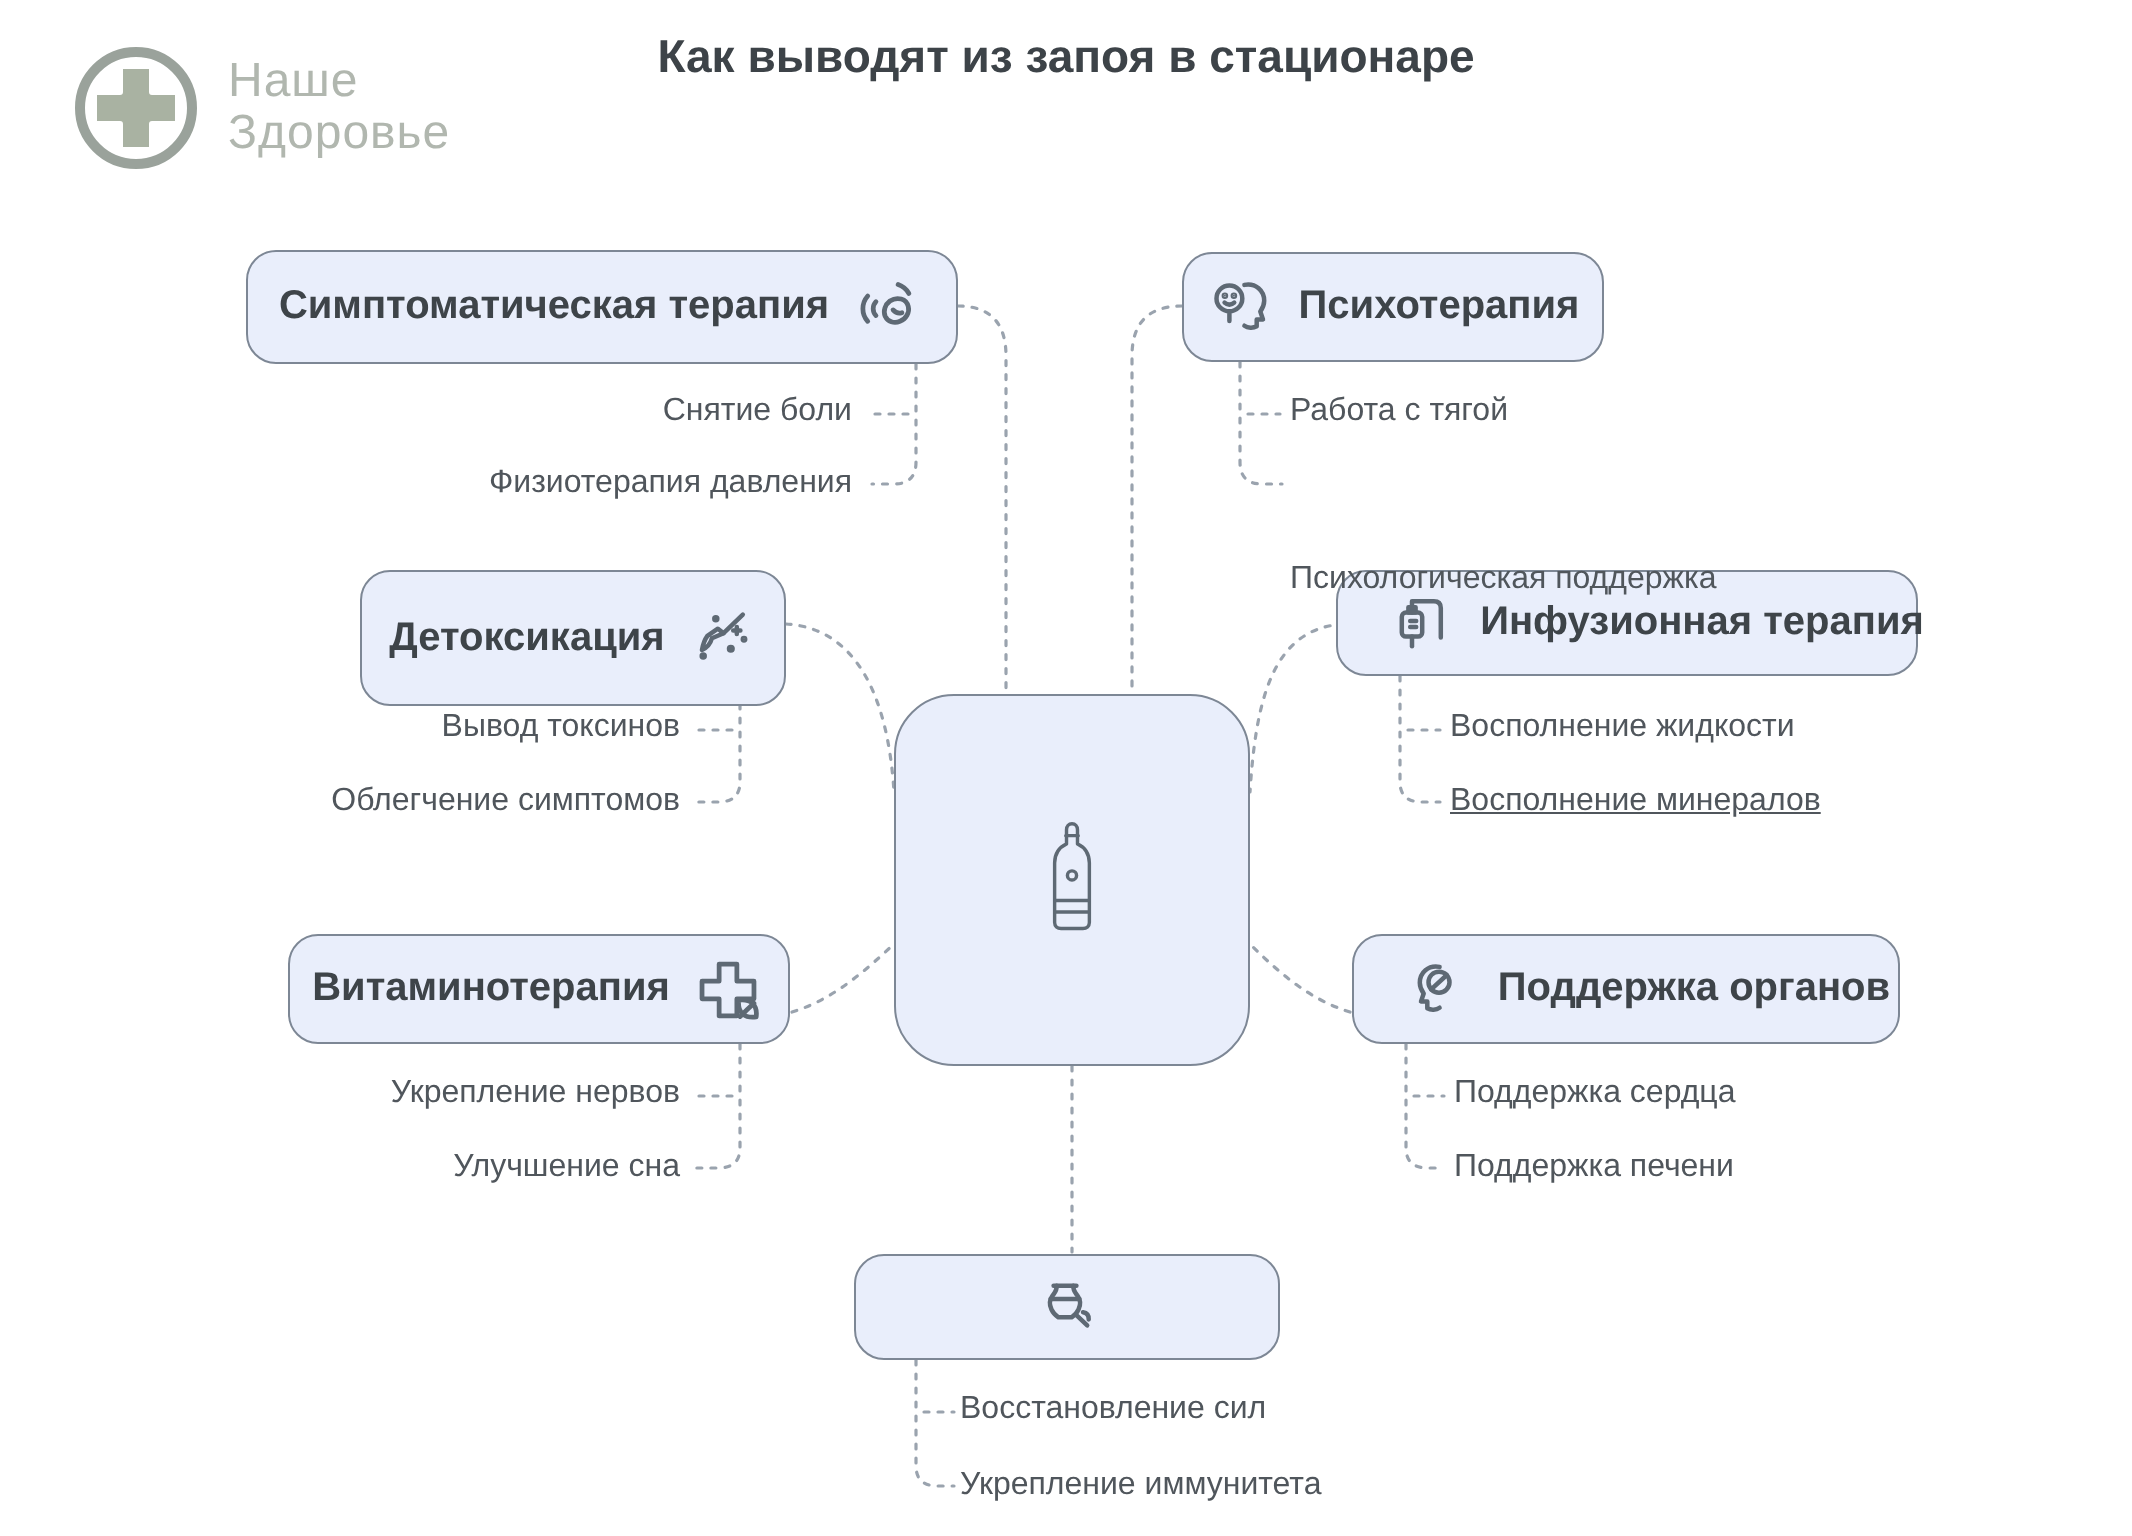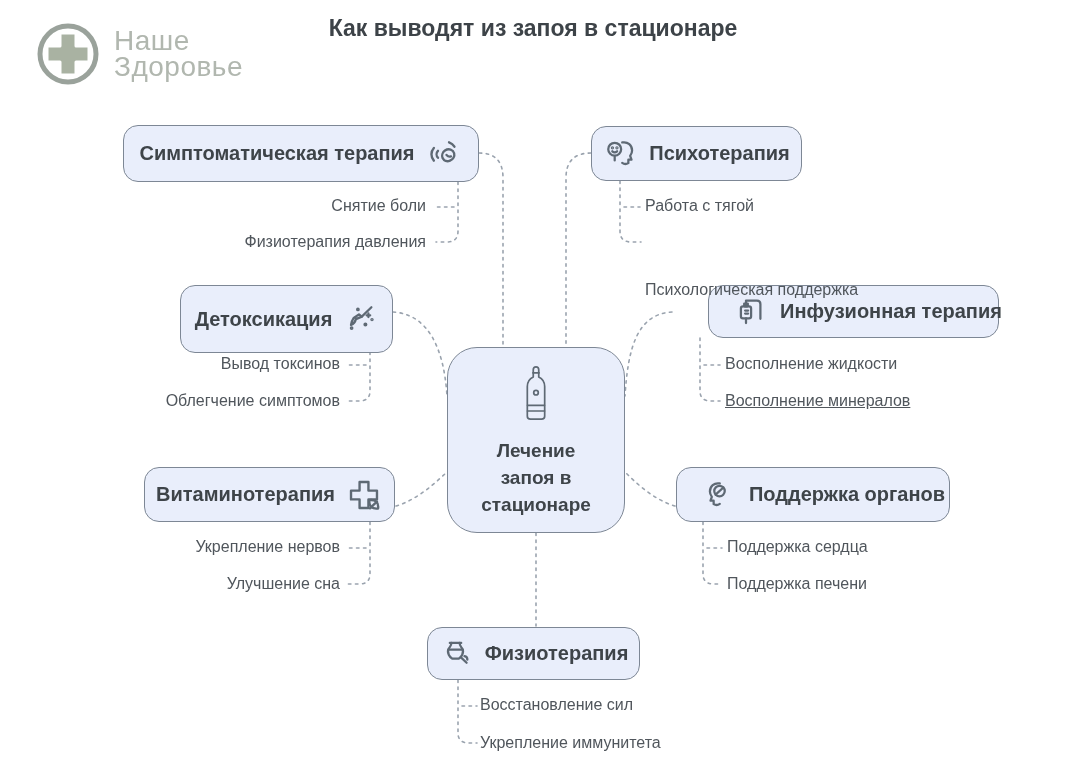--- a/index.html
+++ b/index.html
@@ -1,21 +1,21 @@
 <!DOCTYPE html>
 <html><head>
 <meta charset="utf-8">
 <style>
   html,body{margin:0;padding:0;background:#ffffff;}
   .canvas{position:relative;width:1066px;height:768px;background:#ffffff;
           font-family:"Liberation Sans",sans-serif;overflow:hidden;}
 
   
   .logo{position:absolute;left:34px;top:20px;display:flex;align-items:center;gap:12px;}
-  .logo-text{font-size:28px;line-height:26px;color:#b1b7af;letter-spacing:.5px;}
+  .logo-text{font-size:24px;line-height:26px;color:#b1b7af;letter-spacing:.5px;}
 
   
   .title{position:absolute;left:323px;top:13px;width:420px;text-align:center;
          font-size:23px;line-height:31px;font-weight:bold;color:#3d4348;}
 
   
   .connectors{position:absolute;left:0;top:0;pointer-events:none;}
   .connectors path{fill:none;stroke:#9aa3ae;stroke-width:1.6;
                    stroke-dasharray:2.5 4.5;stroke-linecap:round;}
 
@@ -78,21 +78,20 @@
     <path d="M462,706 L477,706"></path>
   </svg>
 
   <div class="node central" style="left:447px;top:347px;width:178px;height:186px;">
     <svg class="icon" width="32" height="64" viewBox="0 0 28 56">
       <path d="M11.6,6 c0,-1.6 1,-2.6 2.4,-2.6 s2.4,1 2.4,2.6 v6.2 c3.4,1.6 5.2,4.4 5.2,8.4 v26 c0,1.6 -1.2,2.6 -2.8,2.6 H9.2 c-1.6,0 -2.8,-1 -2.8,-2.6 v-26 c0,-4 1.8,-6.8 5.2,-8.4 z"></path>
       <path d="M11.3,8.6 h5.4"></path>
       <circle cx="14" cy="26" r="2"></circle>
       <path d="M6.6,37 h14.8 M6.6,42 h14.8"></path>
     </svg>
-    <span class="lbl">Лечение запоя в стационаре</span>
   </div>
 
   <div class="node" style="left:123px;top:125px;width:356px;height:57px;text-align:right;">
     <span class="lbl">Симптоматическая терапия</span>
     <svg class="icon" width="38" height="38" viewBox="0 0 24 24">
       <path d="M5.6,8.2 a6,6 0 0,0 0,8"></path>
       <path d="M8.2,10 a3.2,3.2 0 0,0 0,4.4"></path>
       <path d="M15.2,4.6 a6.5,6.5 0 0,1 3.4,2.8"></path>
       <path d="M12.6,9.8 c2.4,-1.6 5.2,-0.6 5.8,1.7 .5,2 -.7,3.9 -2.6,4.7 -1.9,.8 -3.9,.1 -4.7,-1.6 -.7,-1.6 0,-3.7 1.5,-4.8 z"></path>
       <path d="M13.6,12.6 q1.2,1.4 2.8,.9"></path>
@@ -117,21 +116,21 @@
       <path d="M19.6,4.2 L13.2,10.4"></path>
       <path d="M13.2,10.4 l-3.9,1.7 q-.7,2.7 -3.3,3.9 q.5,-2.9 1.8,-4.7 l3.5,-2.4 z"></path>
       <path d="M17.6,8.3 v2.4 M16.4,9.5 h2.4"></path>
       <circle cx="10.6" cy="5.6" r="0.5" fill="#5e6974"></circle>
       <circle cx="6.4" cy="18" r="0.5" fill="#5e6974"></circle>
       <circle cx="15.6" cy="15.6" r="0.6" fill="#5e6974"></circle>
       <circle cx="20" cy="12.4" r="0.4" fill="#5e6974"></circle>
     </svg>
   </div>
 
-  <div class="node" style="left:708px;top:285px;width:291px;height:53px;padding-left:43px;">
+  <div class="node" style="left:668px;top:285px;width:291px;height:53px;padding-left:43px;">
     <svg class="icon" width="36" height="36" viewBox="0 0 24 24">
       <path d="M8,8.2 V4.4 H15.3 Q17.6,4.4 17.6,6.7 V16.5"></path>
       <path d="M6.8,6.4 h2.4 v1.8 h-2.4 z"></path>
       <rect x="4.6" y="8.2" width="6.8" height="8" rx="1.4"></rect>
       <path d="M9.4,11 h-2 M9.4,13 h-2"></path>
       <path d="M8,16.2 v3.2"></path>
     </svg>
     <span class="lbl">Инфузионная терапия</span>
   </div>
 
@@ -154,21 +153,20 @@
   </div>
 
   <div class="node" style="left:427px;top:627px;width:213px;height:53px;">
     <svg class="icon" width="36" height="36" viewBox="0 0 24 24">
       <path d="M7.2,4.6 h7.6"></path>
       <path d="M8.2,4.6 c.2,1.6 -.7,2.4 -1.5,3.5 -.8,1.1 -.9,2.9 -.2,4.4 .5,1.1 1.4,2 2.3,2.6 h4.4 c.9,-.6 1.8,-1.5 2.3,-2.6 .7,-1.5 .6,-3.3 -.2,-4.4 -.8,-1.1 -1.7,-1.9 -1.5,-3.5"></path>
       <path d="M6.2,9 h9.6"></path>
       <path d="M14.8,14.4 l3.6,3.4"></path>
       <path d="M17,13.4 q2,.3 1.9,2.4"></path>
     </svg>
-    <span class="lbl">Физиотерапия</span>
   </div>
 
   <div class="sub r" style="right:640px;top:197px;">Снятие боли</div>
   <div class="sub r" style="right:640px;top:233px;">Физиотерапия давления</div>
 
   <div class="sub" style="left:645px;top:197px;">Работа с тягой</div>
   <div class="sub" style="left:645px;top:233px;margin-top:48px;">Психологическая поддержка</div>
 
   <div class="sub r" style="right:726px;top:355px;">Вывод токсинов</div>
   <div class="sub r" style="right:726px;top:392px;">Облегчение симптомов</div>

